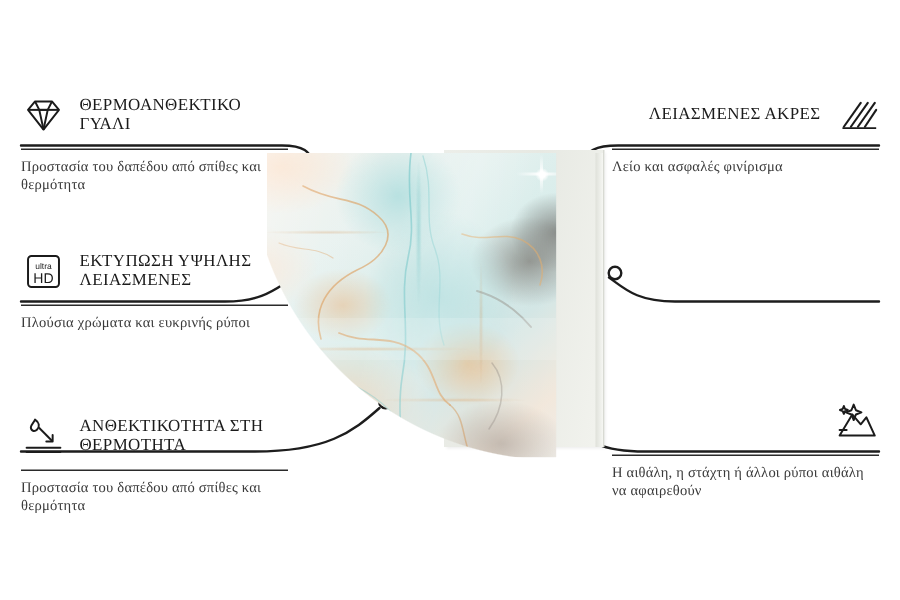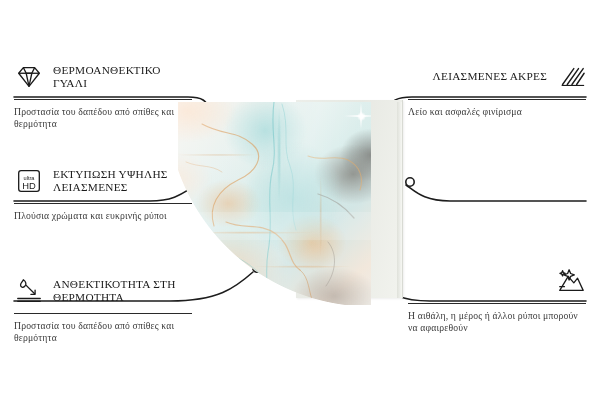--- a/index.html
+++ b/index.html
@@ -247,16 +247,16 @@
       <svg class="f-icon" viewBox="0 0 32 32">
         <g fill="none" stroke="#1b1b1b" stroke-width="1.4" stroke-linejoin="round" stroke-linecap="round">
           <path d="M4 26 L13 11 L19 18 L23 13 L29 26 Z"></path>
           <path d="M4 22 L9 22"></path>
           <path d="M14 4 L15.6 8 L19.5 9.5 L15.6 11 L14 15 L12.4 11 L8.5 9.5 L12.4 8 Z"></path>
           <path d="M7 5 L7.8 7 L9.8 7.8 L7.8 8.6 L7 10.6 L6.2 8.6 L4.2 7.8 L6.2 7 Z"></path>
         </g>
       </svg>
     </div>
     <div class="f-rule"></div>
-    <div class="f-desc">Η αιθάλη, η μέρος ή άλλοι ρύποι μπορούν να αφαιρεθούν</div>
+    <div class="f-desc">Η αιθάλη, η στάχτη ή άλλοι ρύποι αιθάλη να αφαιρεθούν</div>
   </div>
 
 </div>
 
 </body></html>

